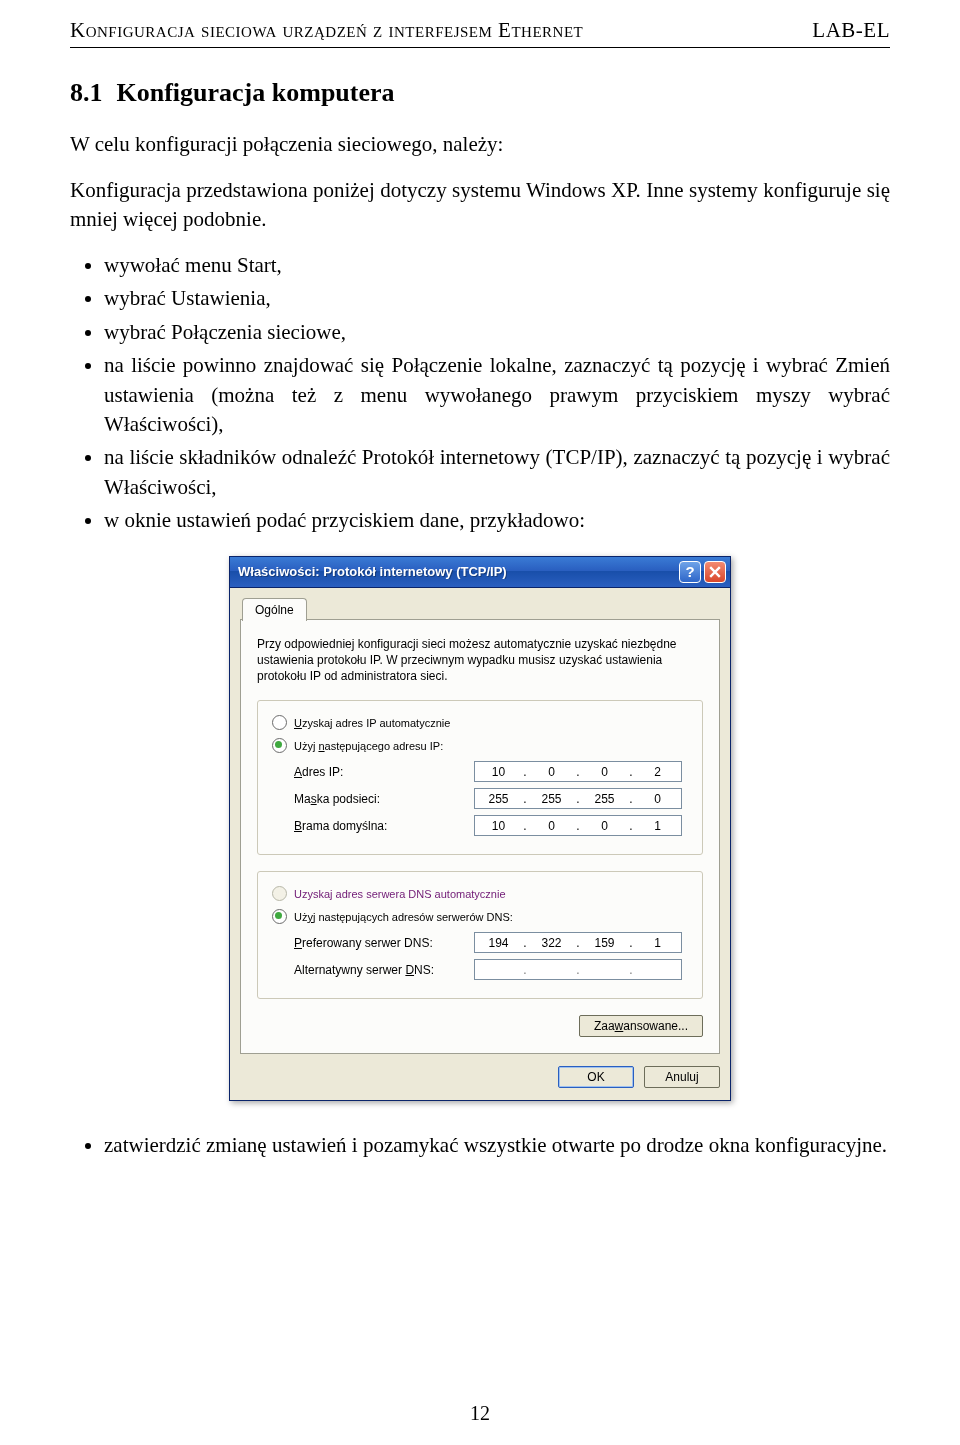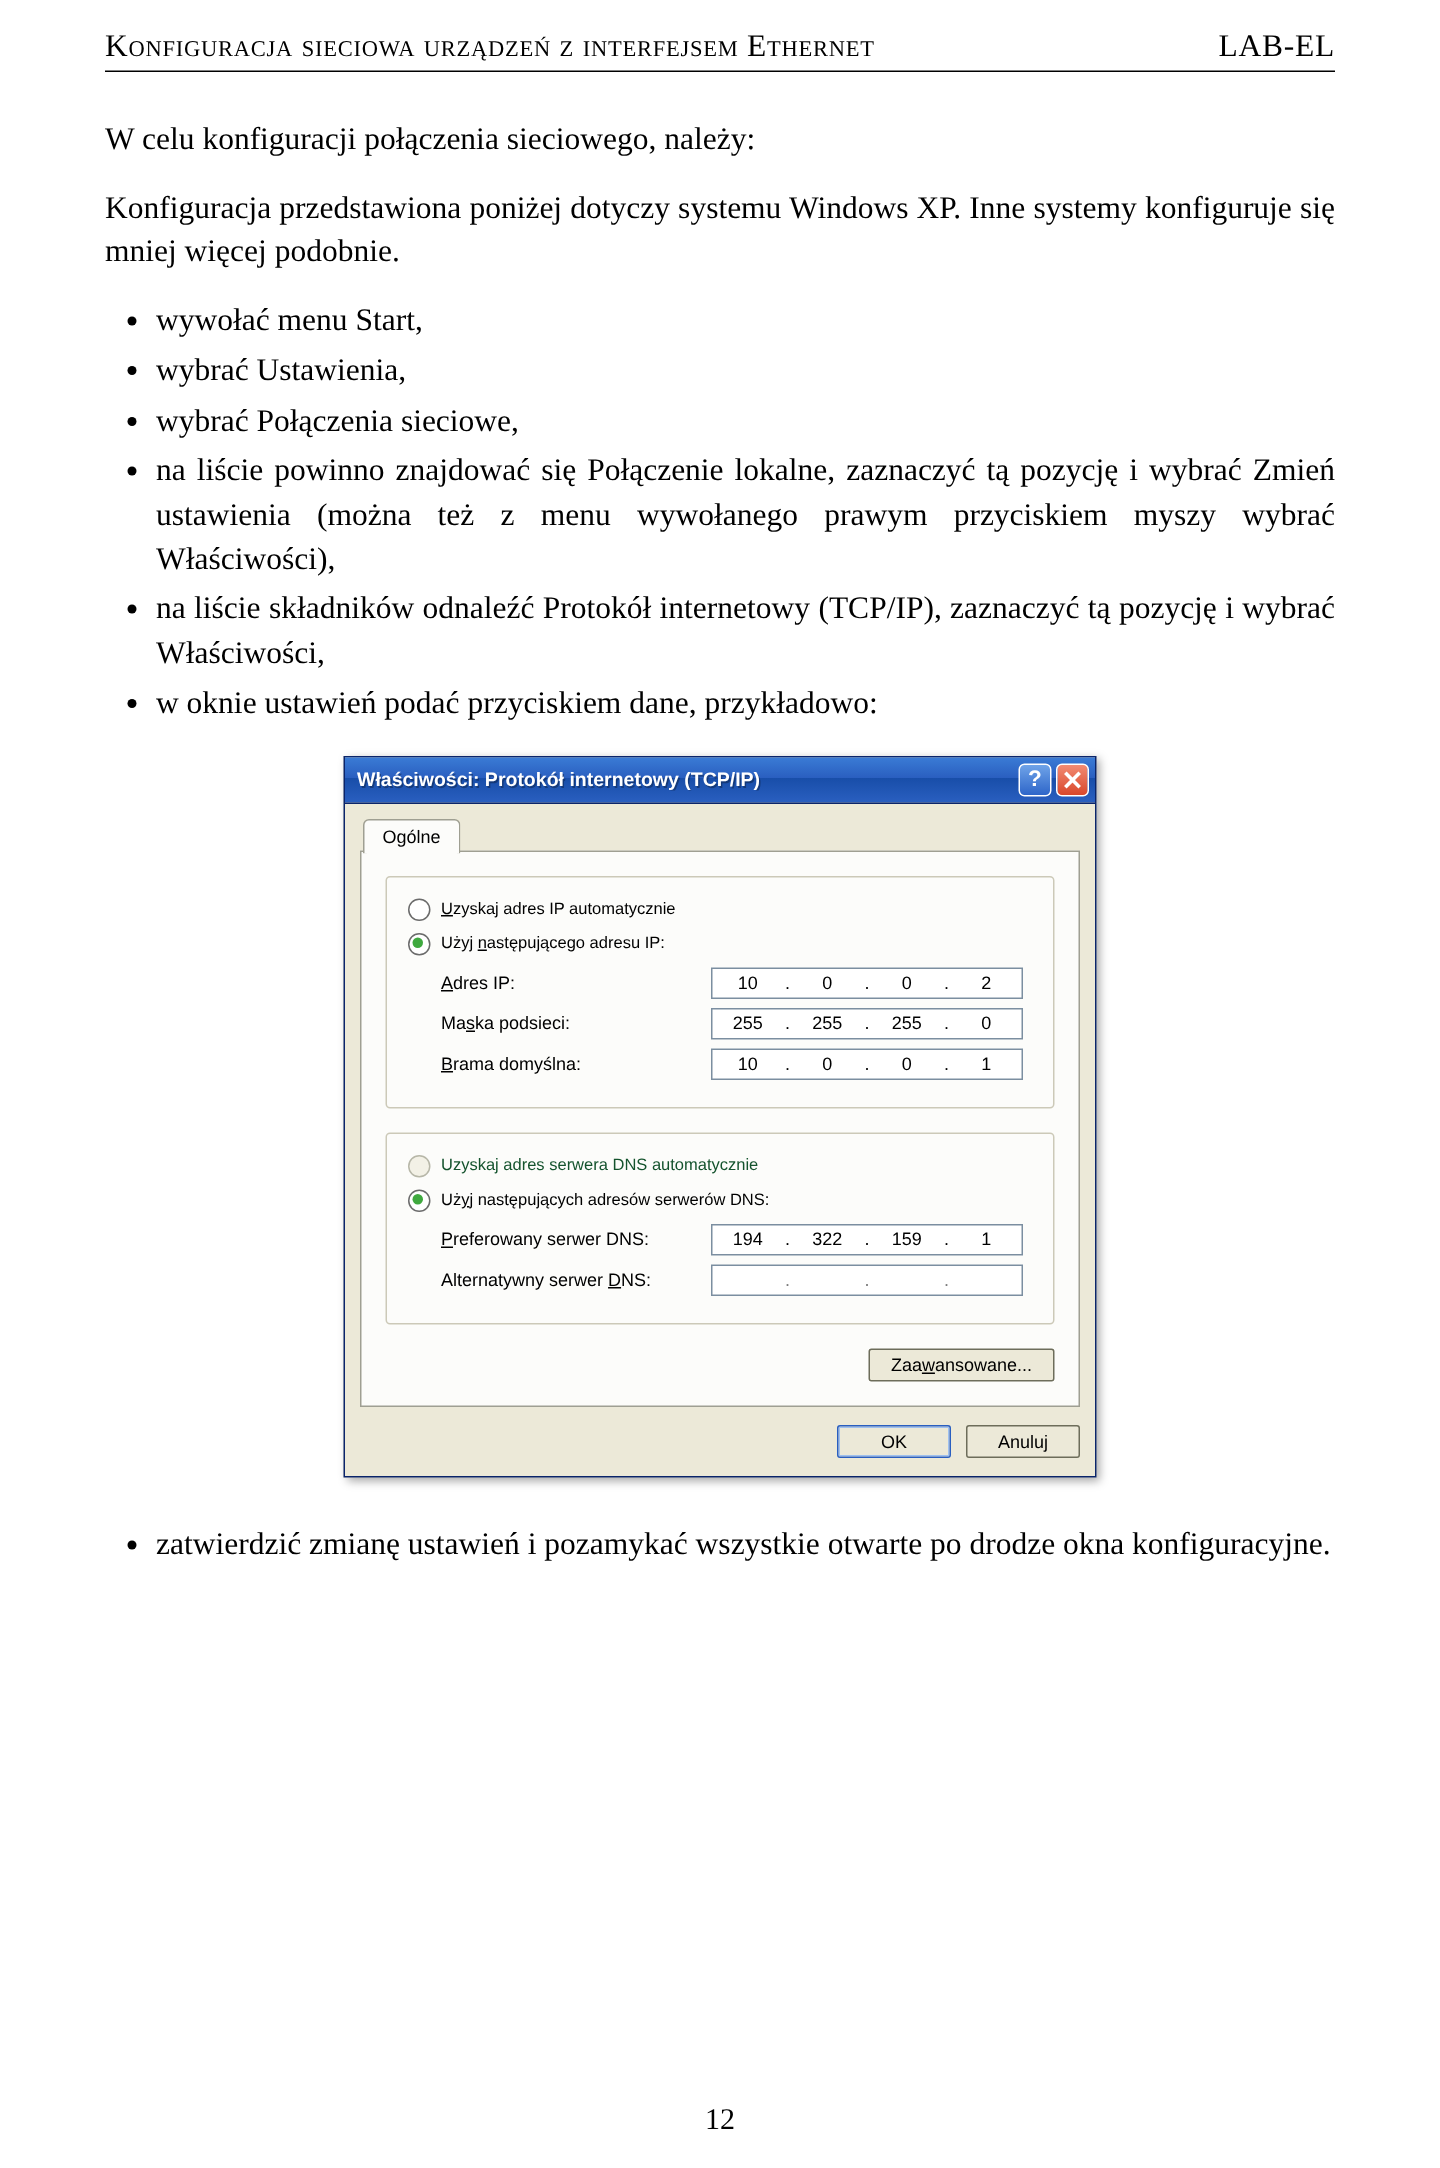--- a/index.html
+++ b/index.html
@@ -31,21 +31,21 @@
   .tab{position:absolute;top:2px;left:2px;background:#fcfcfa;border:1px solid #9f9f92;border-bottom:none;
        border-radius:4px 4px 0 0;padding:4px 12px;font-size:12px}
   .tabpanel{background:#fcfcfa;border:1px solid #9f9f92;padding:16px 16px 14px 16px;margin-top:-1px}
   .intro{font-size:12px;line-height:1.35;margin-bottom:16px}
   .group{border:1px solid #ccc9b8;border-radius:3px;padding:14px 14px 12px 14px;margin-bottom:16px;position:relative}
   .radio-row{display:flex;align-items:center;margin-bottom:8px;font-size:11px}
   .radio{appearance:none;width:13px;height:13px;border:1px solid #6b6b6b;border-radius:50%;margin:0 7px 0 0;
          background:#fff;position:relative;display:inline-block}
   .radio.checked::after{content:"";position:absolute;top:2px;left:2px;width:7px;height:7px;border-radius:50%;background:#3fa93f}
   .radio.disabled{border-color:#b7b7a8;background:#f3f1e6}
-  .disabled-text{color:#14532d}
+  .disabled-text{color:#701a75}
   .field-row{display:flex;align-items:center;margin:6px 0 6px 22px;font-size:12px}
   .field-row .flabel{width:180px}
   .ipbox{width:208px;height:21px;border:1px solid #7b8ea0;background:#fff;display:flex;align-items:center;box-sizing:border-box}
   .ipbox.empty{color:#7a7a7a}
   .oct{flex:1;text-align:center}
   .dot{width:6px;text-align:center}
   .btn{background:#ece9d8;border:1px solid #6d6d5a;padding:3px 14px;font-size:12px;border-radius:2px}
   .adv-row{display:flex;justify-content:flex-end;margin-top:4px;margin-bottom:2px}
   .dlg-buttons{display:flex;justify-content:flex-end;gap:10px;margin-top:12px}
   .dlg-buttons .btn{min-width:76px}
@@ -55,20 +55,23 @@
 </head>
 <body>
 
 <div class="page">
   <div class="running-head">
     <span>Konfiguracja sieciowa urządzeń z interfejsem Ethernet</span>
     <span>LAB-EL</span>
   </div>
   <hr class="rule">
 
+  <h2 class="section">
+    <span class="num">8.1</span><span>Konfiguracja komputera</span>
+  </h2>
 
   <p class="body">W celu konfiguracji połączenia sieciowego, należy:</p>
   <p class="body">Konfiguracja przedstawiona poniżej dotyczy systemu Windows XP. Inne systemy konfiguruje się mniej więcej podobnie.</p>
 
   <ul class="body">
     <li>wywołać menu Start,</li>
     <li>wybrać Ustawienia,</li>
     <li>wybrać Połączenia sieciowe,</li>
     <li>na liście powinno znajdować się Połączenie lokalne, zaznaczyć tą pozycję i wybrać Zmień ustawienia (można też z menu wywołanego prawym przyciskiem myszy wybrać Właściwości),</li>
     <li>na liście składników odnaleźć Protokół internetowy (TCP/IP), zaznaczyć tą pozycję i wybrać Właściwości,</li>
@@ -86,20 +89,21 @@
           <svg viewBox="0 0 10 10">
               <path d="M1 1 L9 9 M9 1 L1 9" stroke="#fff" stroke-width="2"></path>
             </svg>
         </span>
       </div>
       <div class="xp-client">
         <div class="tabstrip">
           <div class="tab">Ogólne</div>
         </div>
         <div class="tabpanel">
+          <div class="intro">Przy odpowiedniej konfiguracji sieci możesz automatycznie uzyskać niezbędne ustawienia protokołu IP. W przeciwnym wypadku musisz uzyskać ustawienia protokołu IP od administratora sieci.</div>
 
           <div class="group">
             <div class="radio-row">
               <span class="radio"></span>
               <span><span class="uc">U</span>zyskaj adres IP automatycznie</span>
             </div>
             <div class="radio-row">
               <span class="radio checked"></span>
               <span><span>Użyj </span><span class="uc">n</span><span>astępującego adresu IP:</span></span>
             </div>

